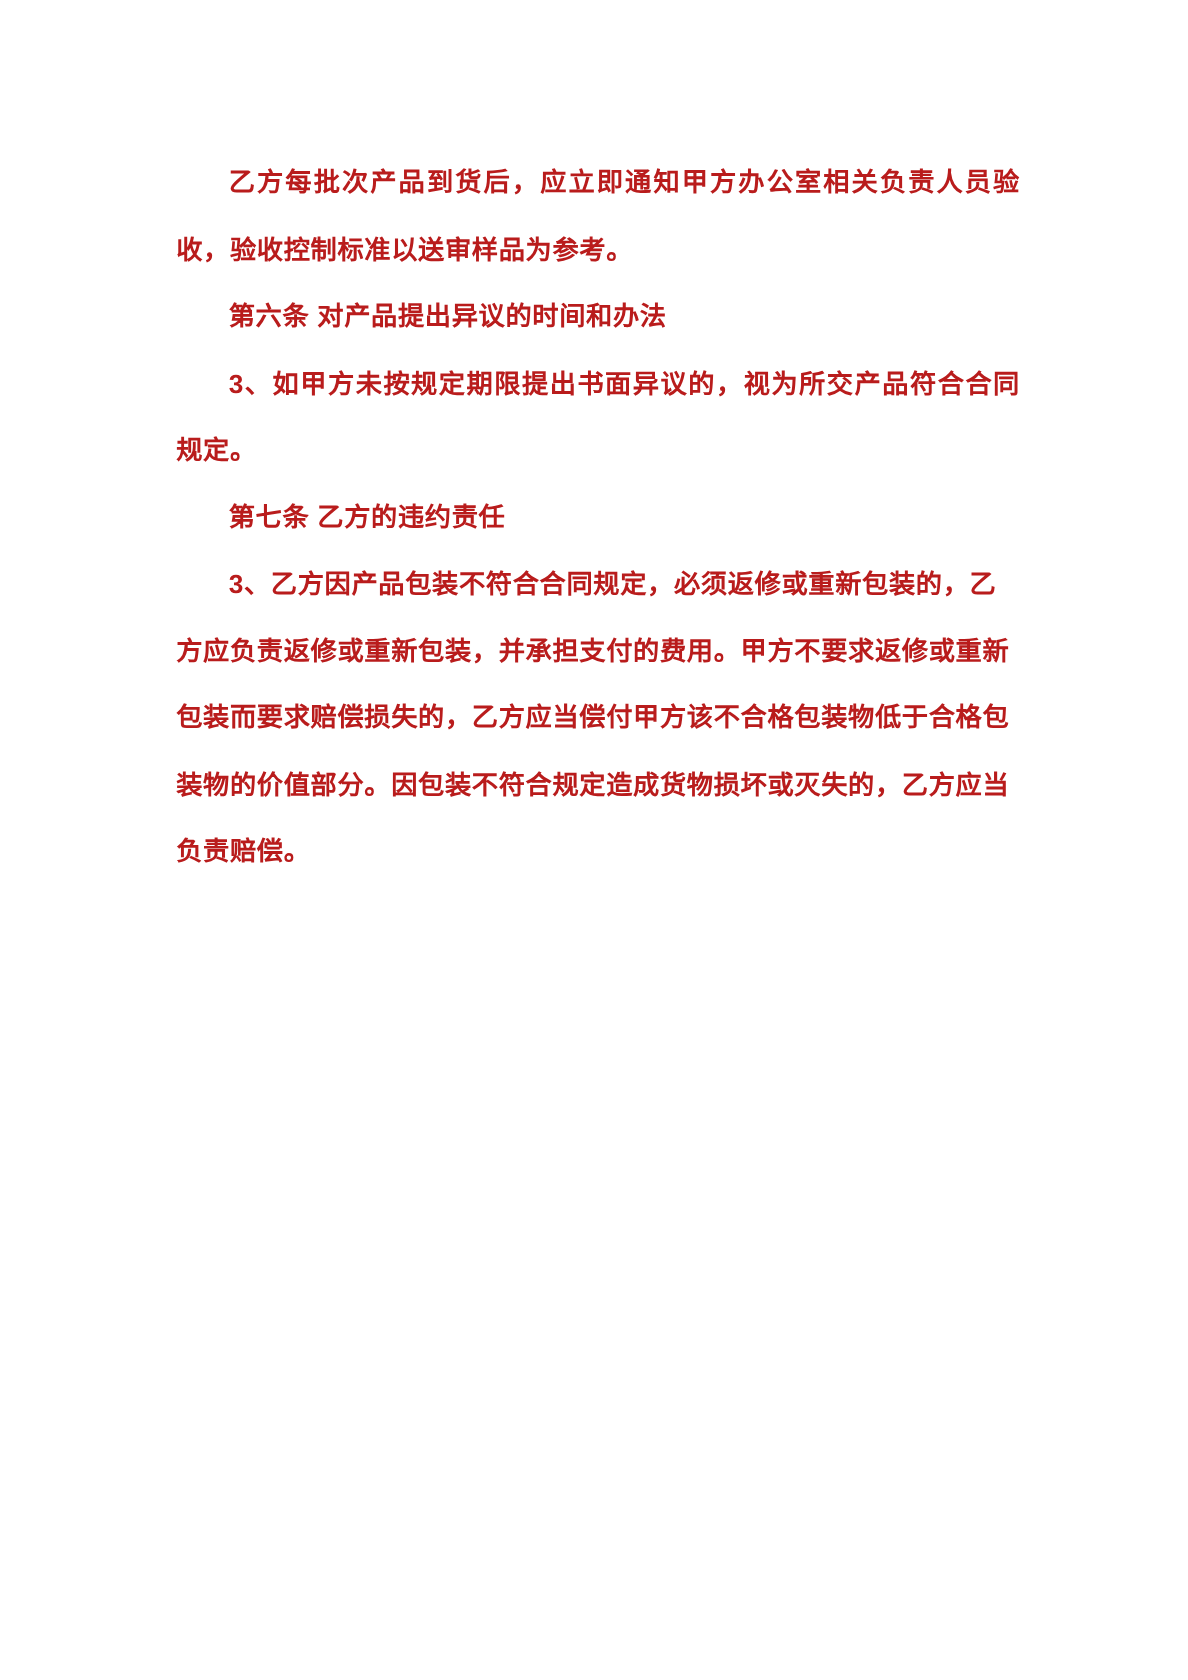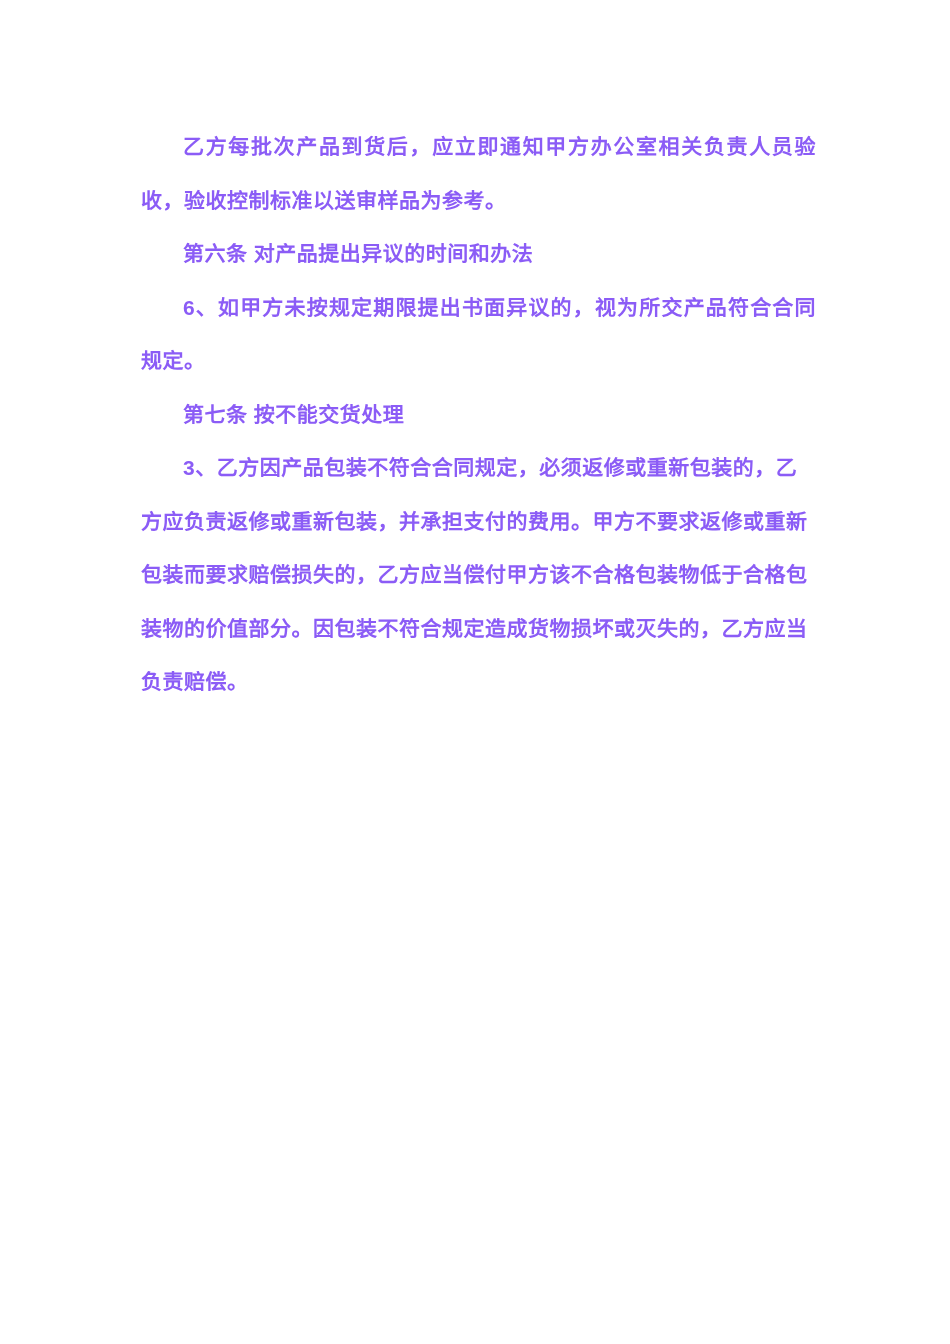--- a/index.html
+++ b/index.html
@@ -21,35 +21,35 @@
     box-sizing: border-box;
     width: 100%;
     height: 100%;
     padding: 120px 134px 60px 141px;
   }
   .para {
     margin: 0;
     padding: 0;
     font-size: 21px;
     font-weight: bold;
-    color: #8b5cf6;
+    color: #b91c1c;
     line-height: 53.5px;
     text-align: justify;
     text-justify: inter-ideograph;
     text-indent: 42px;
     letter-spacing: 0.5px;
   }
   .para:last-child {
     text-align: left;
   }
 </style>
 </head>
 <body>
 
 <div class="page">
   <div class="content">
     <p class="para">乙方每批次产品到货后，应立即通知甲方办公室相关负责人员验收，验收控制标准以送审样品为参考。</p>
     <p class="para">第六条 对产品提出异议的时间和办法</p>
-    <p class="para">6、如甲方未按规定期限提出书面异议的，视为所交产品符合合同规定。</p>
-    <p class="para">第七条 按不能交货处理</p>
+    <p class="para">3、如甲方未按规定期限提出书面异议的，视为所交产品符合合同规定。</p>
+    <p class="para">第七条 乙方的违约责任</p>
     <p class="para">3、乙方因产品包装不符合合同规定，必须返修或重新包装的，乙方应负责返修或重新包装，并承担支付的费用。甲方不要求返修或重新包装而要求赔偿损失的，乙方应当偿付甲方该不合格包装物低于合格包装物的价值部分。因包装不符合规定造成货物损坏或灭失的，乙方应当负责赔偿。</p>
   </div>
 </div>
 
 </body></html>

